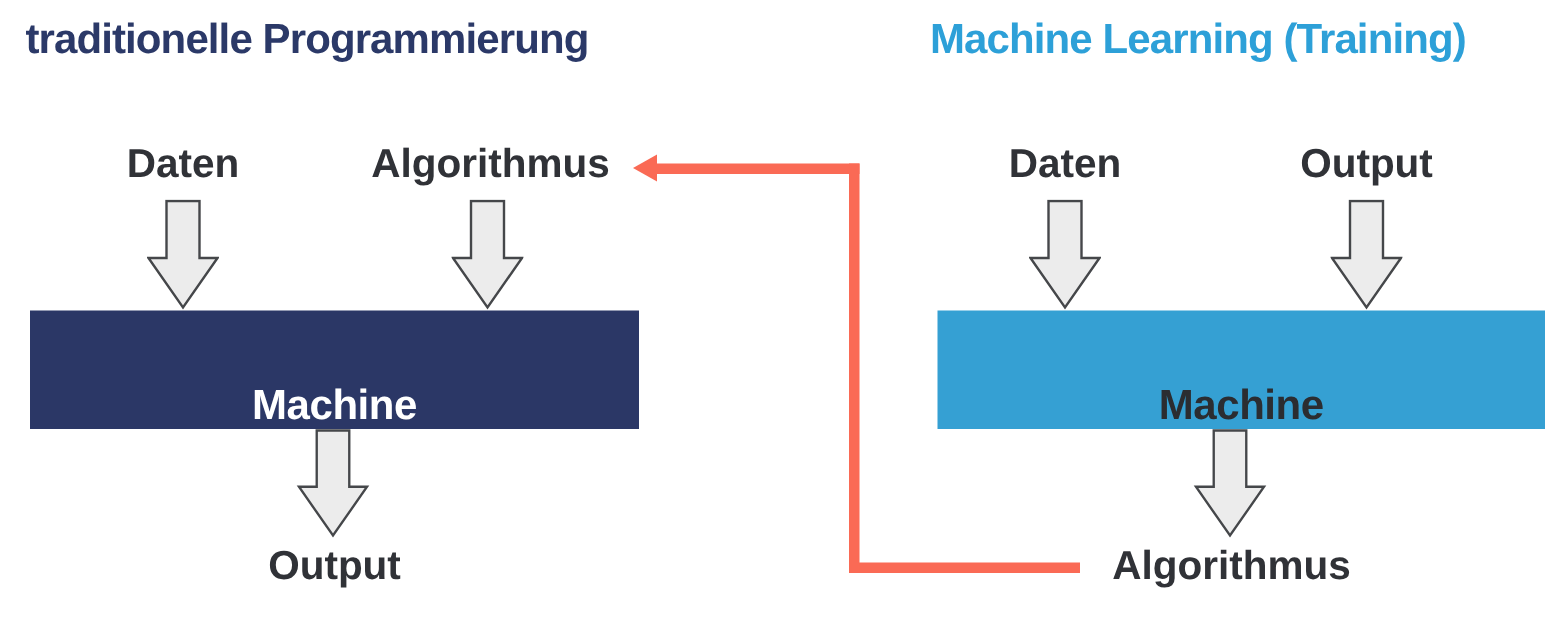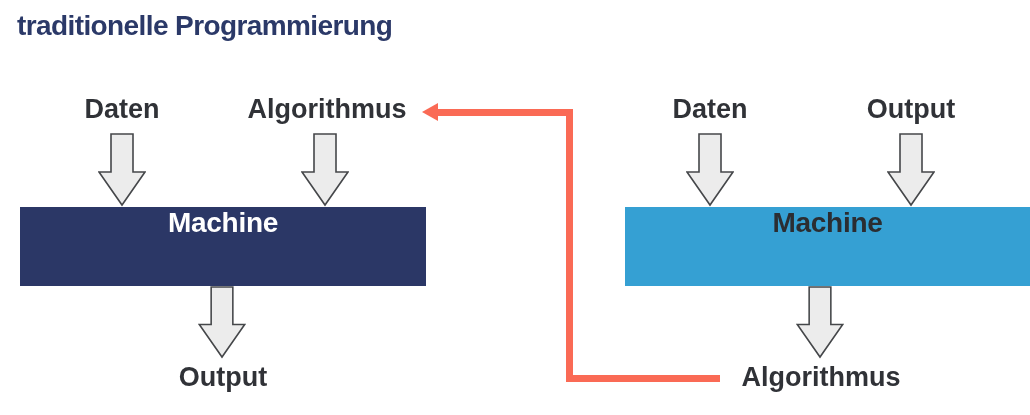--- a/index.html
+++ b/index.html
@@ -29,21 +29,21 @@
     color: var(--label);
     white-space: nowrap;
   }
   .io-top    { top: 94px; text-align: right; }
   .io-bottom { top: 362px; }
   .machine-box {
     position: absolute;
     top: 207px;
     height: 79px;
     display: flex;
-    align-items: flex-start;
+    align-items: flex-end;
     justify-content: center;
     font-size: 28px;
     font-weight: bold;
     letter-spacing: -0.3px;
   }
   .machine-box-left {
     left: 20px; width: 406px;
     background: var(--navy);
     color: var(--machine-left-text);
   }
@@ -71,20 +71,21 @@
     border-bottom: 9.5px solid transparent;
     border-right: 16px solid var(--coral);
   }
 </style>
 </head>
 <body>
 
 <div class="canvas">
 
   <div class="title title-left">traditionelle Programmierung</div>
+  <div class="title title-right">Machine Learning (Training)</div>
 
   <div class="io-label io-top" style="left:122px;">Daten</div>
   <div class="io-label io-top" style="left:327px;">Algorithmus</div>
 
   <svg class="block-arrow" style="left:122px; top:133px;" width="48" height="74" viewBox="0 0 48 74">
     <polygon points="13,1 35,1 35,39 47,39 24,72 1,39 13,39" fill="var(--arrow-fill)" stroke="var(--arrow-stroke)" stroke-width="1.6"></polygon>
   </svg>
   <svg class="block-arrow" style="left:325px; top:133px;" width="48" height="74" viewBox="0 0 48 74">
     <polygon points="13,1 35,1 35,39 47,39 24,72 1,39 13,39" fill="var(--arrow-fill)" stroke="var(--arrow-stroke)" stroke-width="1.6"></polygon>
   </svg>

